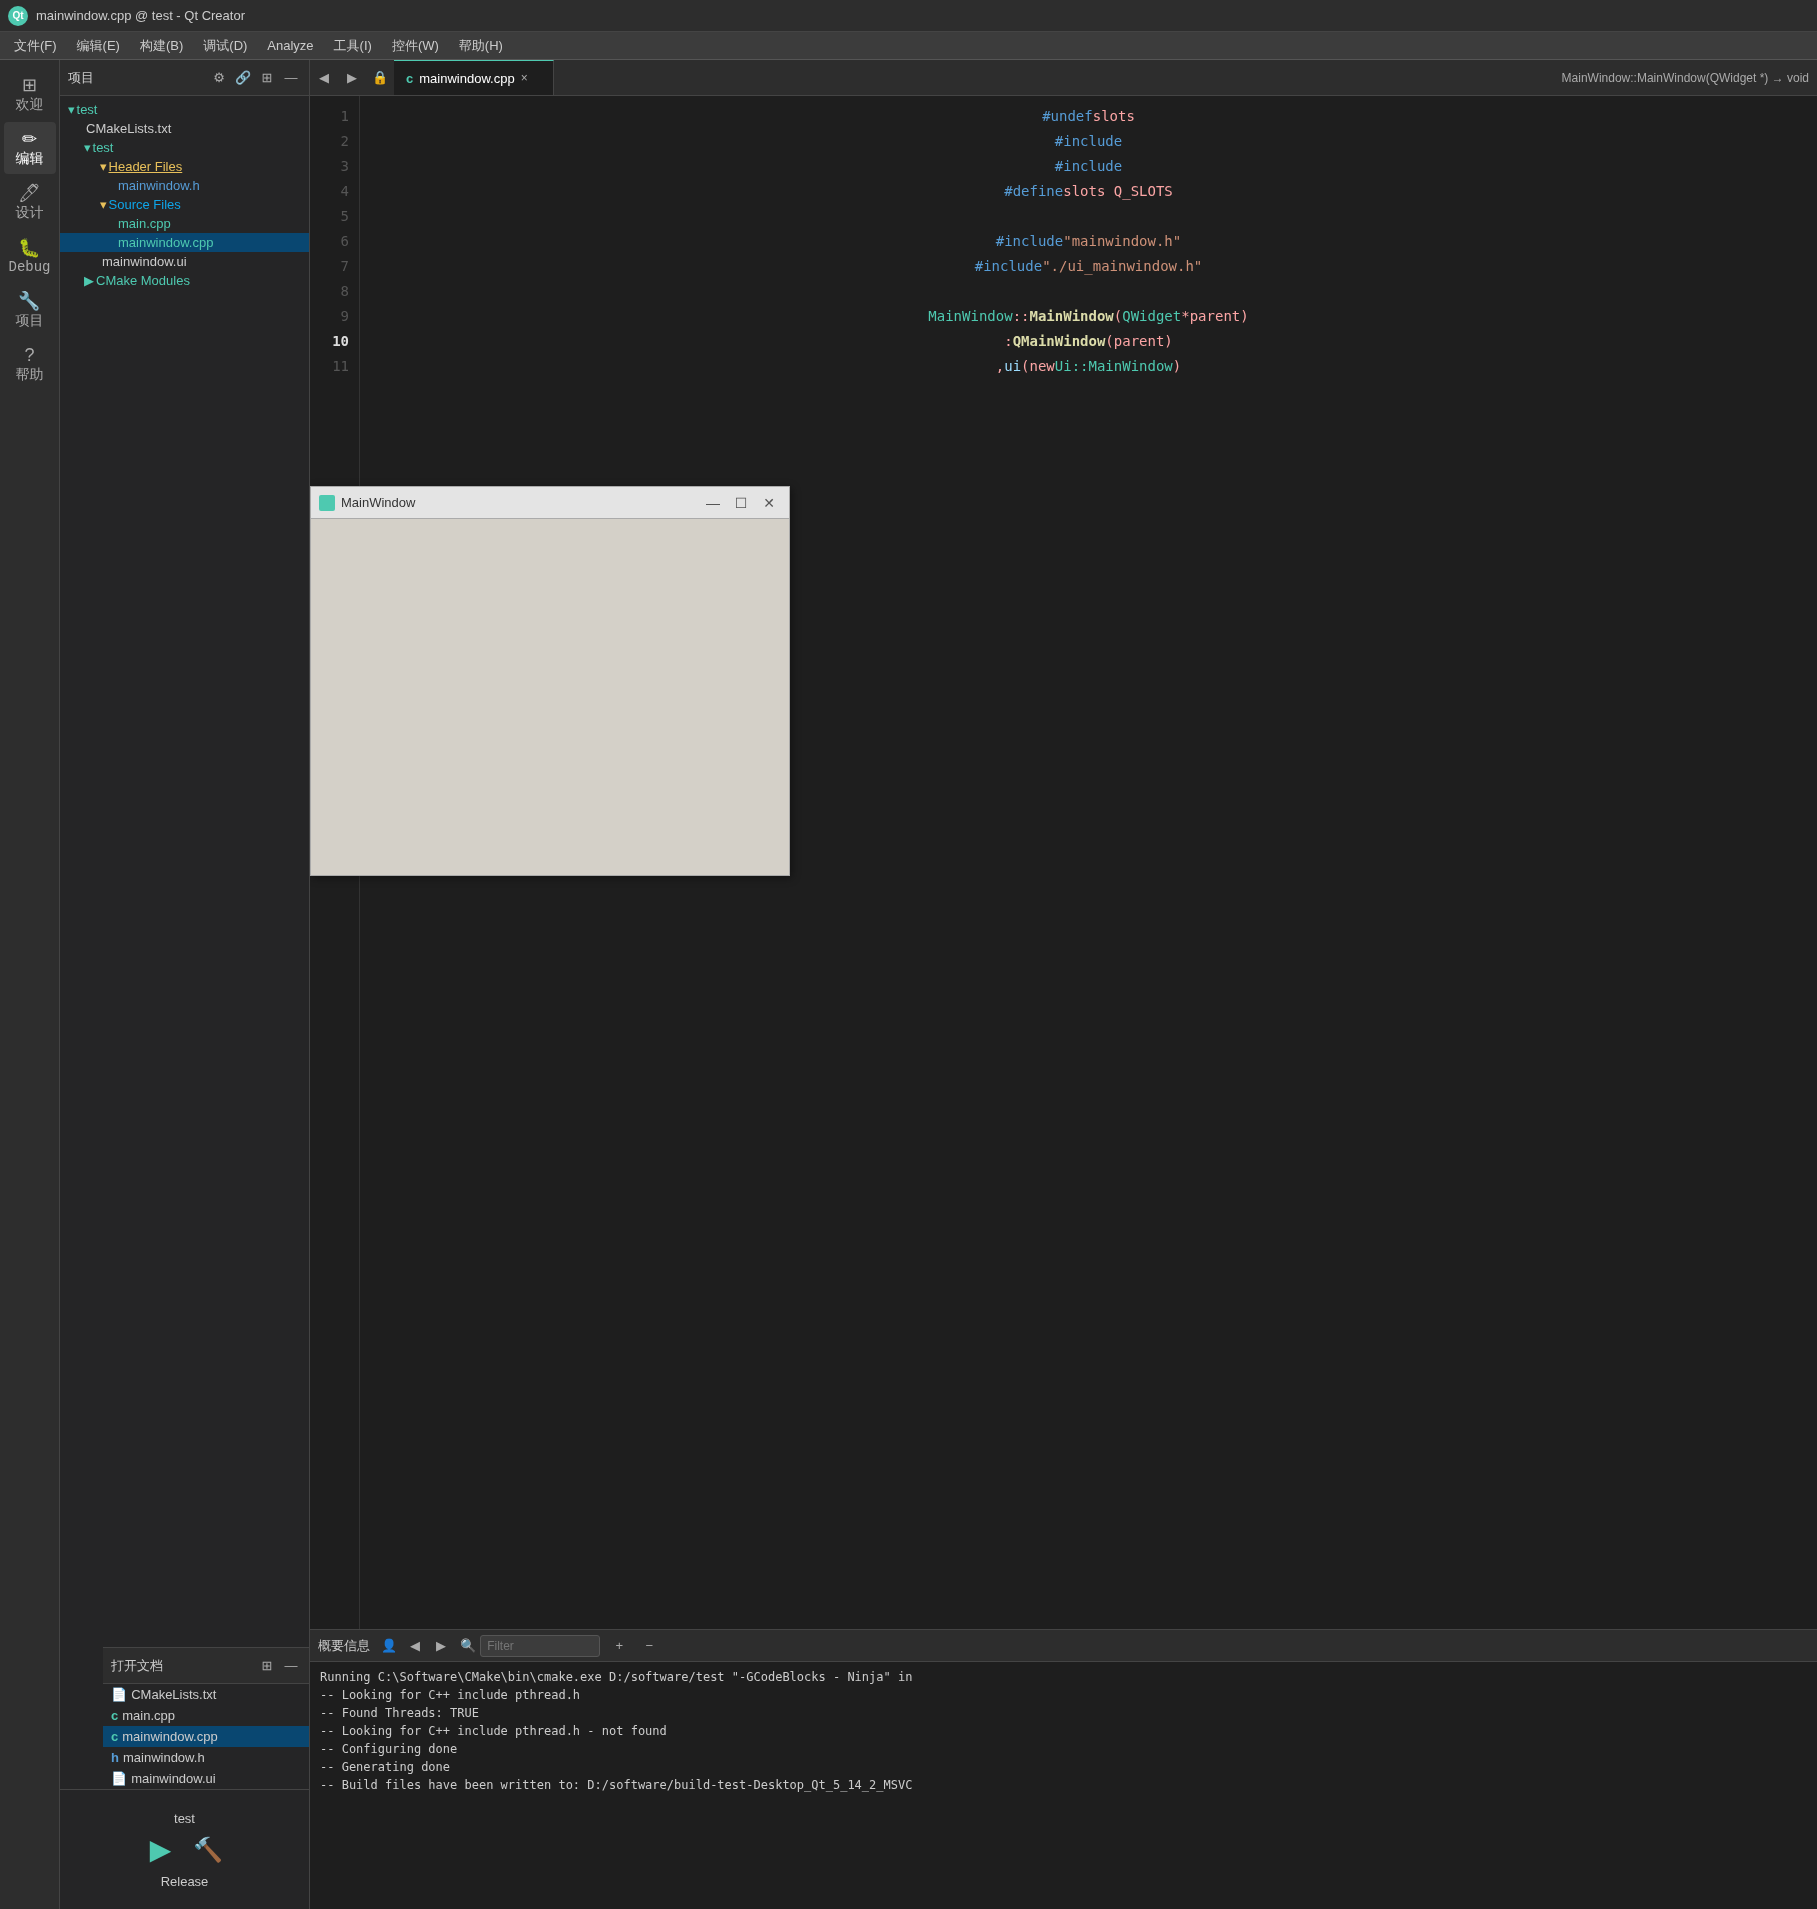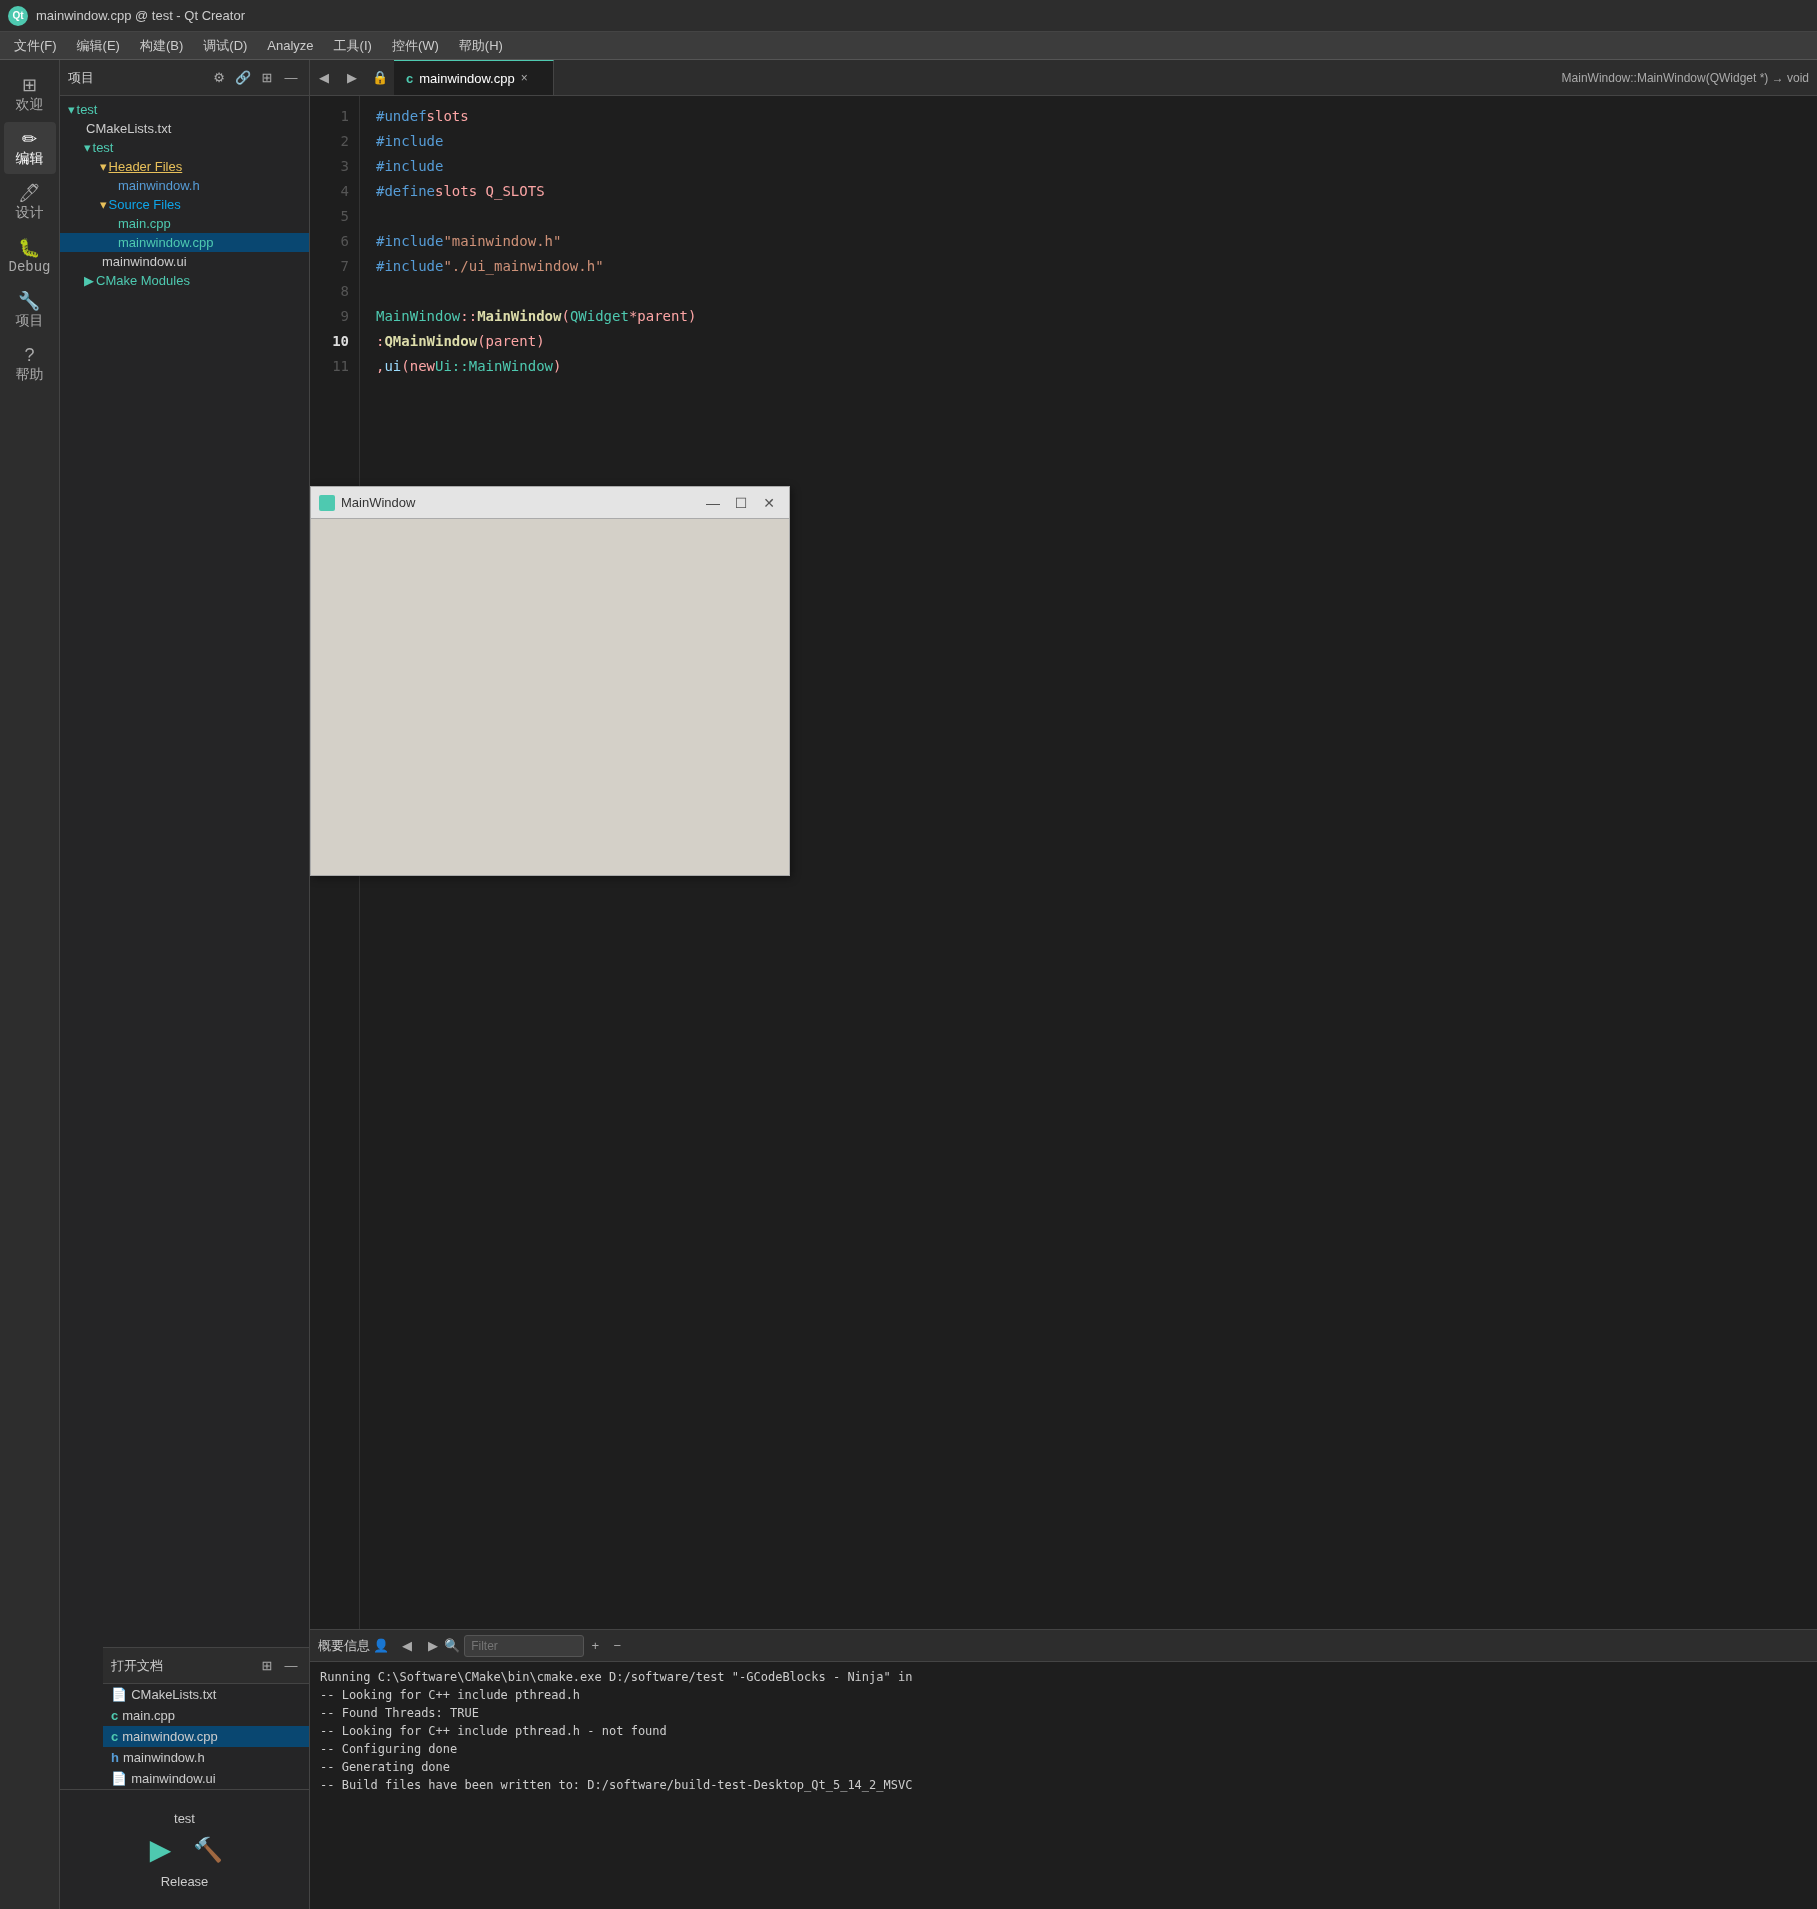--- a/index.html
+++ b/index.html
@@ -240,21 +240,21 @@
     #code-content {
       flex: 1;
       padding: 8px 16px;
       font-family: 'Consolas', monospace;
       font-size: 14px;
       line-height: 1.6;
       color: #d4d4d4;
       overflow: hidden;
       background: #1e1e1e;
     }
-    .code-line { height: 25px; display: flex; align-items: center; }
+    .code-line { height: 25px; display: flex; align-items: center; justify-content: center; }
     .str { color: #ce9178; }
     .fn { color: #dcdcaa; font-weight: bold; }
     .cls { color: #4ec9b0; }
     .pp { color: #569cd6; }
     .op { color: #fca5a5; }
     .nm { color: #9cdcfe; }
 
     
     #floating-window {
       position: absolute;
@@ -299,20 +299,21 @@
       display: flex;
       flex-direction: column;
     }
     #bottom-panel-header {
       height: 32px;
       background: #2d2d2d;
       display: flex;
       align-items: center;
       padding: 0 8px;
       border-bottom: 1px solid #444;
+      gap: 8px;
     }
     #bottom-panel-header .bp-title {
       color: #ccc;
       font-size: 13px;
     }
     #bottom-panel-header .bp-nav {
       display: flex; align-items: center; gap: 4px;
     }
     #filter-input {
       background: #3c3c3c;

